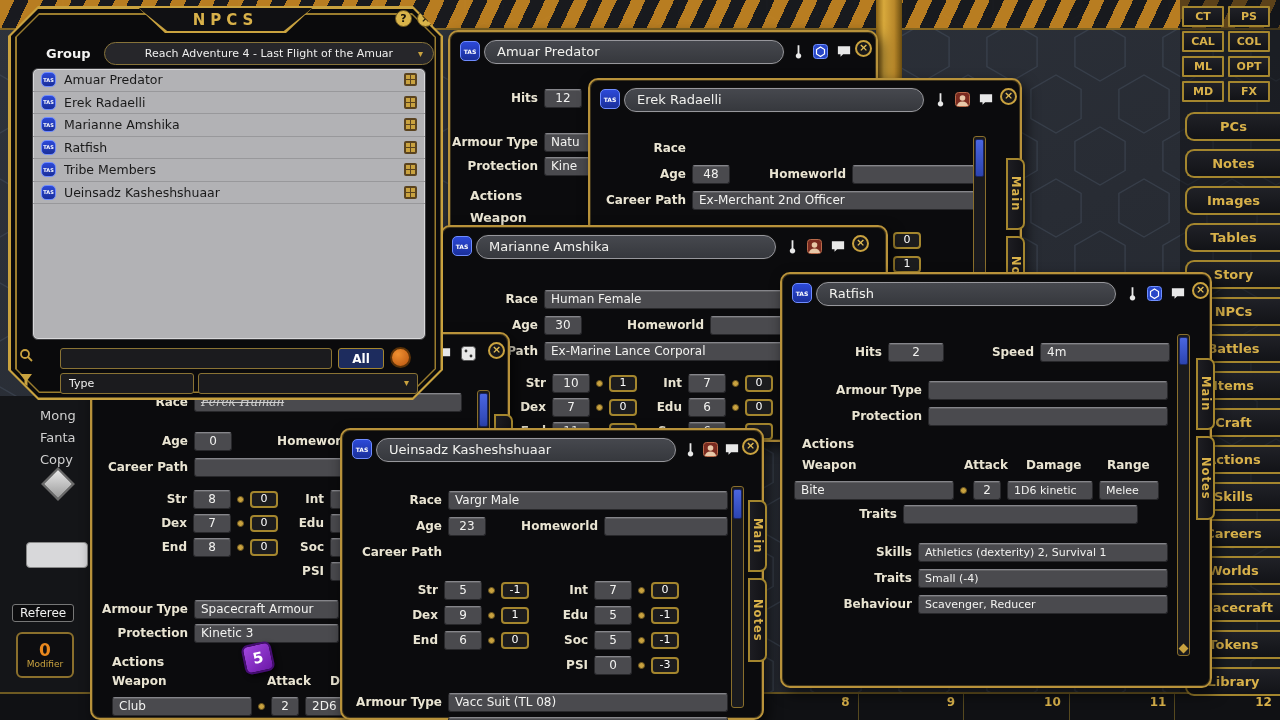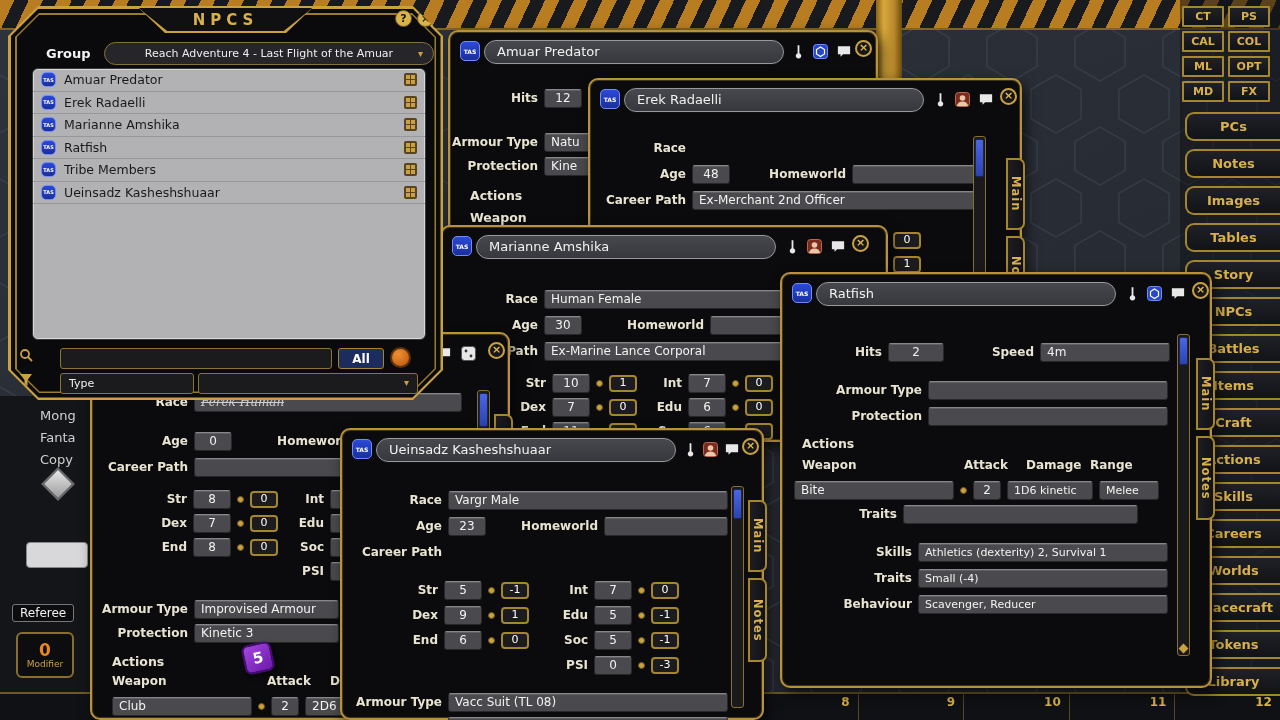--- a/index.html
+++ b/index.html
@@ -721,21 +721,21 @@
       <span class="mod"></span>
     </div>
   <div class="row" style="left:192px;top:227px">
       <span class="lbl" style="width:40px;text-align:right">PSI</span>
       <span class="fld vbox"></span>
       <span class="dot"></span>
       <span class="mod"></span>
     </div>
   <div class="row" style="left:0;top:265px">
       <span class="lbl lblcol" style="width:96px">Armour Type</span>
-      <span class="fld" style="width:145px">Improvised Armour</span>
+      <span class="fld" style="width:145px">Spacecraft Armour</span>
     </div>
   <div class="row" style="left:0;top:289px">
       <span class="lbl lblcol" style="width:96px">Protection</span>
       <span class="fld" style="width:145px">Kinetic 3</span>
     </div>
   <span class="sect" style="left:20px;top:320px">Actions</span>
   <span class="hdr" style="left:20px;top:340px">Weapon</span>
   <span class="hdr" style="left:175px;top:340px">Attack</span>
   <span class="hdr" style="left:238px;top:340px">Damage</span>
   <div class="row" style="left:0;top:362px">
@@ -984,21 +984,21 @@
       <span class="fld" style="width:240px"></span>
     </div>
   <div class="row" style="left:0;top:132px">
       <span class="lbl lblcol" style="width:140px">Protection</span>
       <span class="fld" style="width:240px"></span>
     </div>
   <span class="sect" style="left:20px;top:162px">Actions</span>
   <span class="hdr" style="left:20px;top:184px">Weapon</span>
   <span class="hdr" style="left:182px;top:184px">Attack</span>
   <span class="hdr" style="left:244px;top:184px">Damage</span>
-  <span class="hdr" style="left:308px;top:184px">Range</span>
+  <span class="hdr" style="left:325px;top:184px">Range</span>
   <div class="row" style="left:0;top:206px">
     <span class="fld" style="width:160px;margin-left:12px">Bite</span>
     <span class="dot"></span>
     <span class="fld vbox" style="width:28px">2</span>
     <span class="fld sm" style="width:86px">1D6 kinetic</span>
     <span class="fld sm" style="width:60px">Melee</span>
   </div>
   <div class="row" style="left:0;top:230px">
       <span class="lbl lblcol" style="width:115px">Traits</span>
       <span class="fld" style="width:235px"></span>

